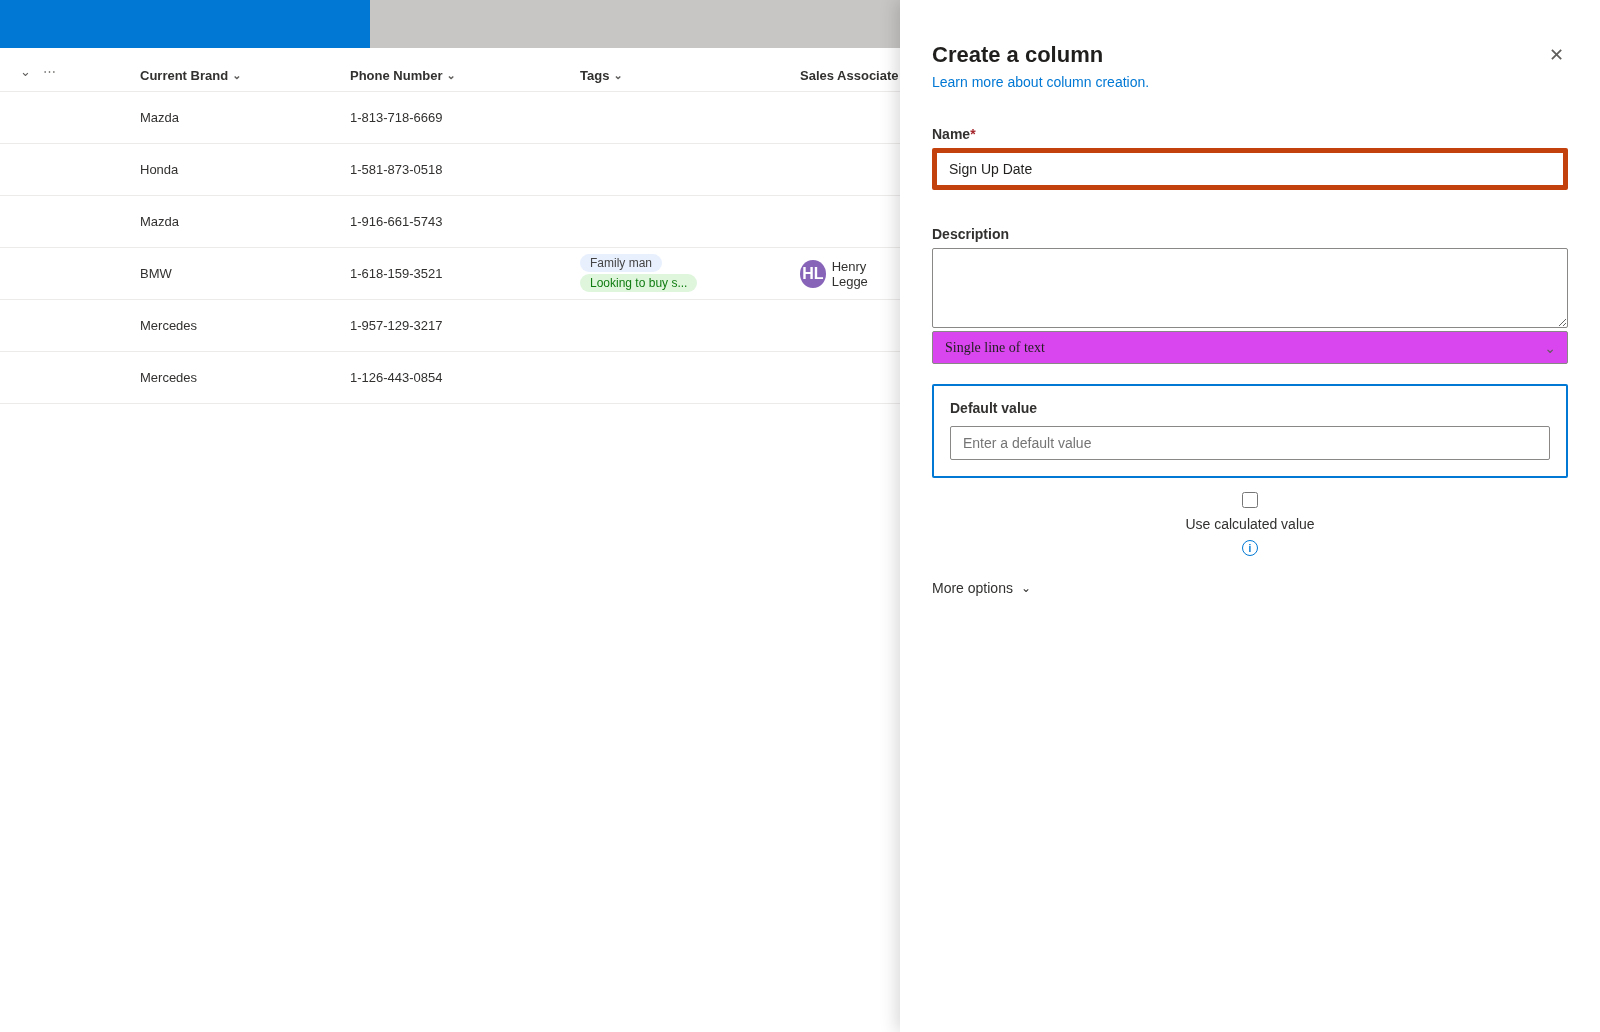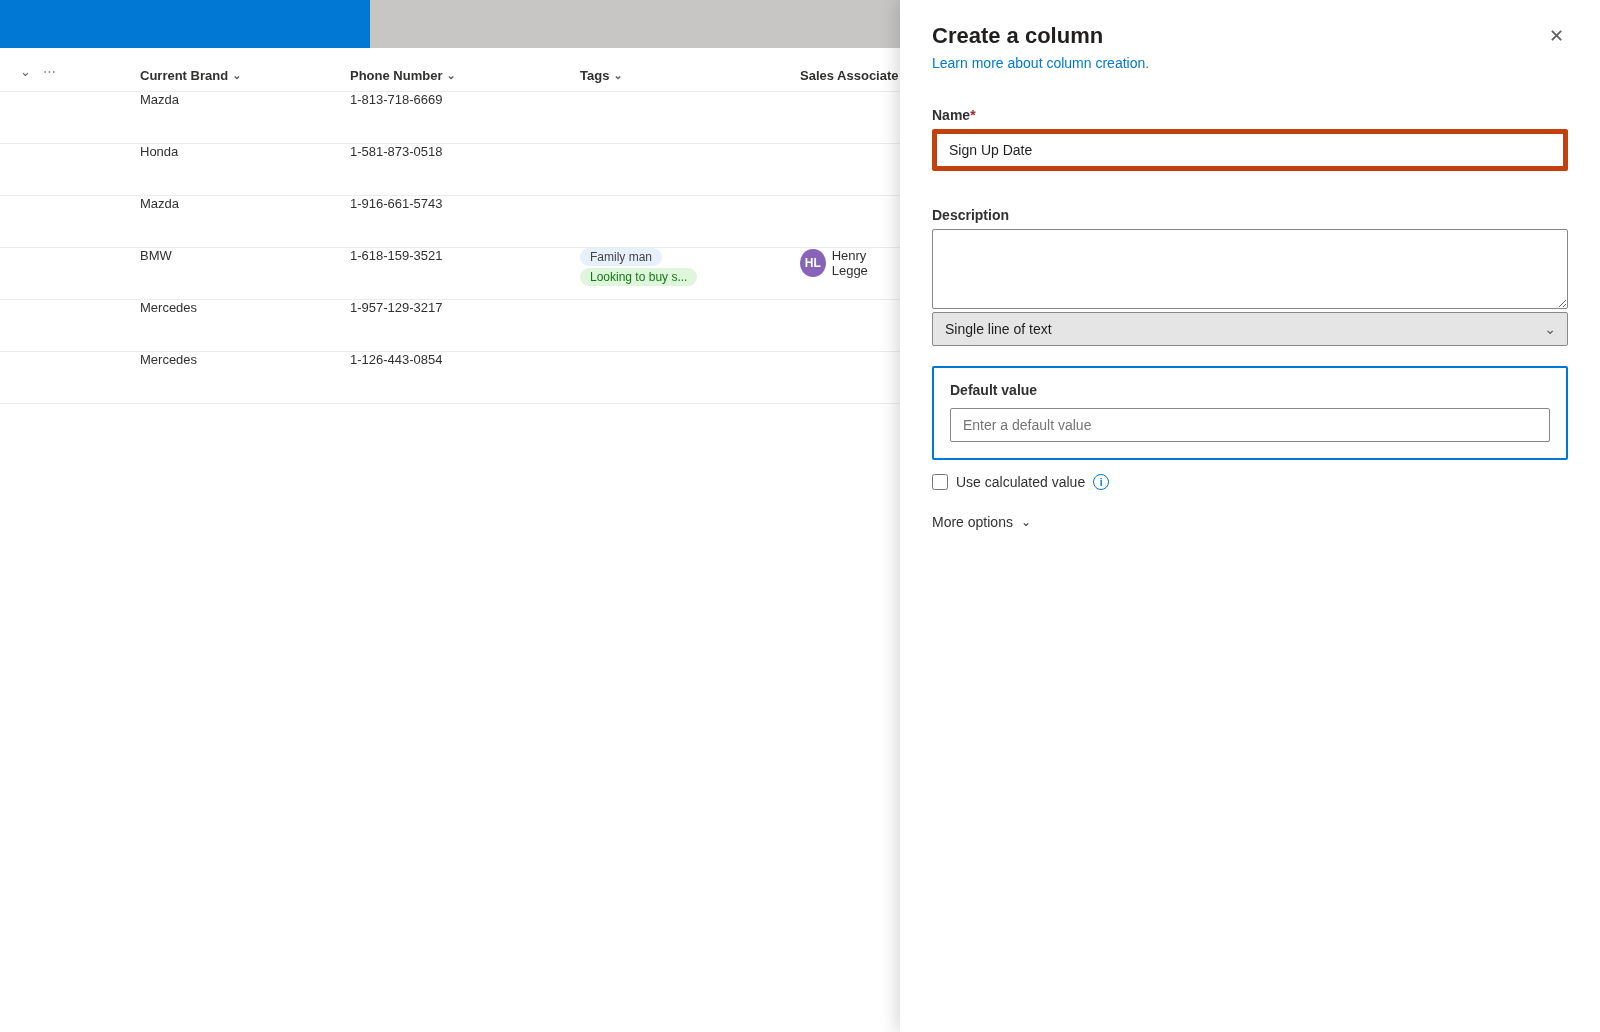--- a/index.html
+++ b/index.html
@@ -78,21 +78,21 @@
       font-size: 11px;
     }
 
     .col-brand { width: 210px; }
     .col-phone { width: 230px; }
     .col-tags { width: 220px; }
     .col-sales { flex: 1; }
 
     .table-row {
       display: flex;
-      align-items: flex-start;
+      align-items: center;
       height: 52px;
       border-bottom: 1px solid #edebe9;
       padding: 0 0 0 20px;
     }
 
     .cell {
       font-size: 13px;
       color: #323130;
     }
 
@@ -120,33 +120,33 @@
 
     .avatar-circle {
       width: 28px;
       height: 28px;
       border-radius: 50%;
       background: #8764b8;
       display: flex;
       align-items: center;
       justify-content: center;
       color: #fff;
-      font-size: 12px;
+      font-size: 16px;
       font-weight: 600;
     }
 
     
     .panel {
       position: absolute;
       top: 0; right: 0;
       width: 700px;
       height: 1032px;
       background: #fff;
       box-shadow: -4px 0 16px rgba(0,0,0,0.15);
-      padding: 23px 32px;
+      padding: 42px 32px;
       overflow-y: auto;
     }
 
     .panel-header {
       display: flex;
       justify-content: space-between;
       align-items: flex-start;
       margin-bottom: 6px;
     }
 
@@ -215,24 +215,24 @@
       width: 100%;
     }
 
     .form-select {
       width: 100%;
       border: 1px solid #8a8886;
       border-radius: 2px;
       padding: 8px 36px 8px 12px;
       font-size: 14px;
       color: #201f1e;
-      background: #e5e5e5;
+      background: #d946ef;
       appearance: none;
       cursor: pointer;
-      font-family: Liberation Sans, sans-serif;
+      font-family: Liberation Serif, serif;
       outline: none;
     }
 
     .select-arrow {
       position: absolute;
       right: 12px;
       top: 50%;
       transform: translateY(-50%);
       color: #605e5c;
       pointer-events: none;
@@ -262,20 +262,21 @@
       color: #7f1d1d;
       outline: none;
       font-family: inherit;
     }
 
     .checkbox-row {
       display: flex;
       align-items: center;
       gap: 8px;
       margin-top: 14px;
+      flex-direction: column;
     }
 
     .checkbox-row input[type="checkbox"] {
       width: 16px;
       height: 16px;
       cursor: pointer;
     }
 
     .checkbox-label {
       font-size: 14px;

